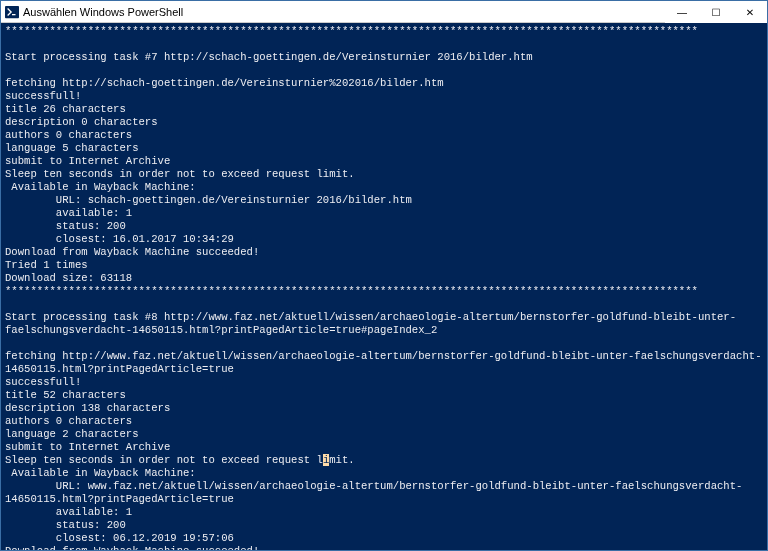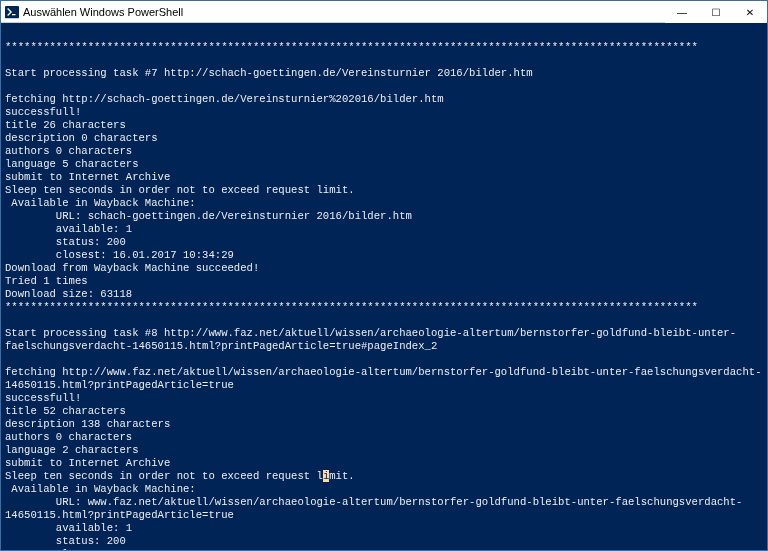--- a/index.html
+++ b/index.html
@@ -10,21 +10,20 @@
     font-family: 'Segoe UI', Tahoma, sans-serif;
     overflow: hidden;
   }
   .window {
     width: 768px;
     height: 551px;
     display: flex;
     flex-direction: column;
     border: 1px solid #3a6ea5;
     background: #012456;
-    gap: 16px;
   }
   .titlebar {
     height: 22px;
     background: #fff;
     display: flex;
     align-items: center;
     padding-left: 4px;
     font-size: 11px;
     color: #000;
     border-bottom: 1px solid #ccc;

